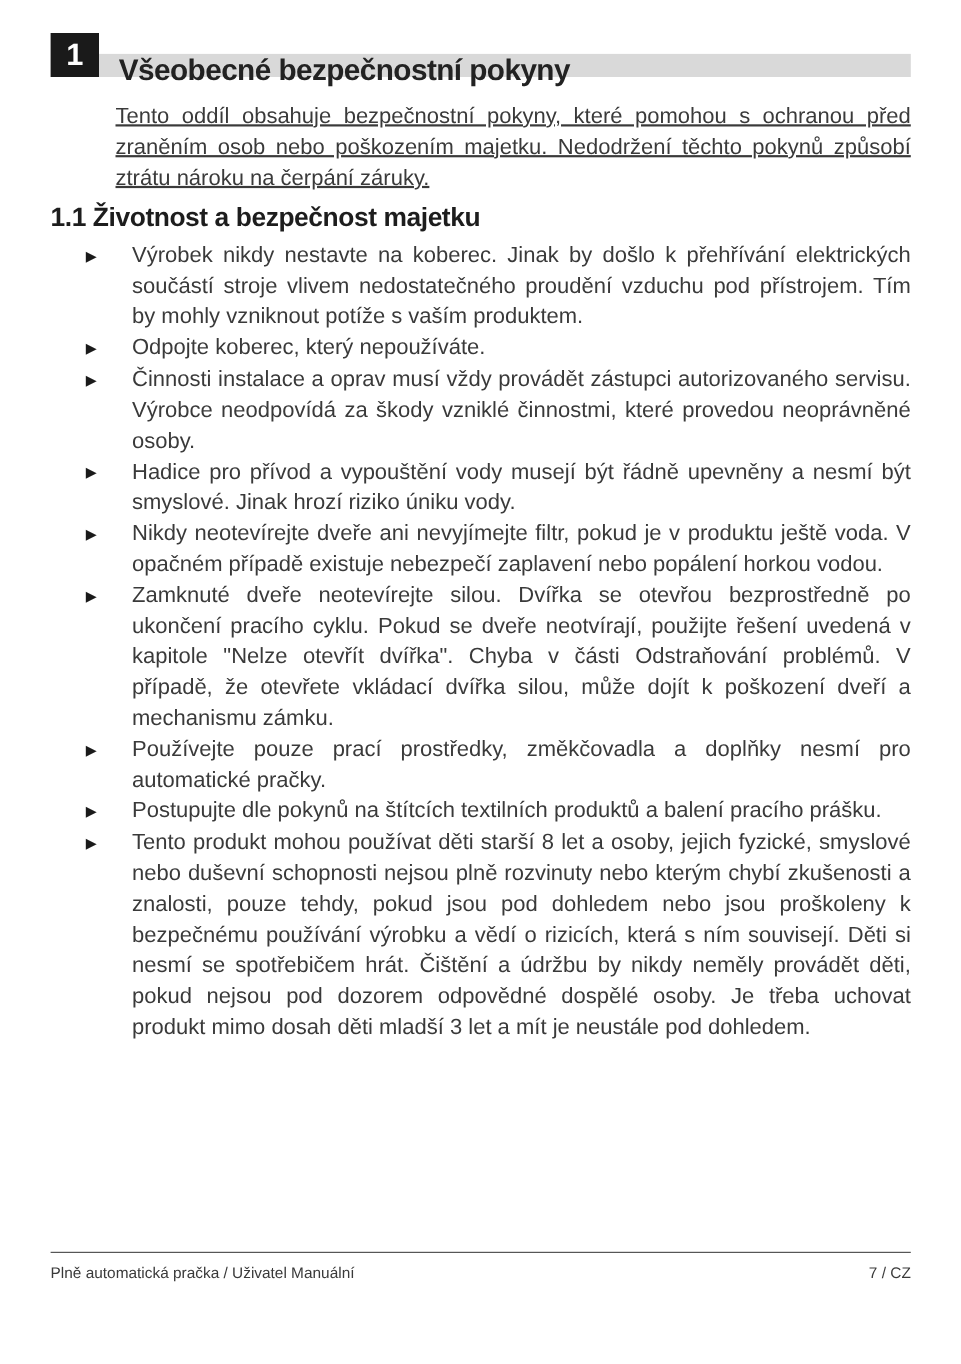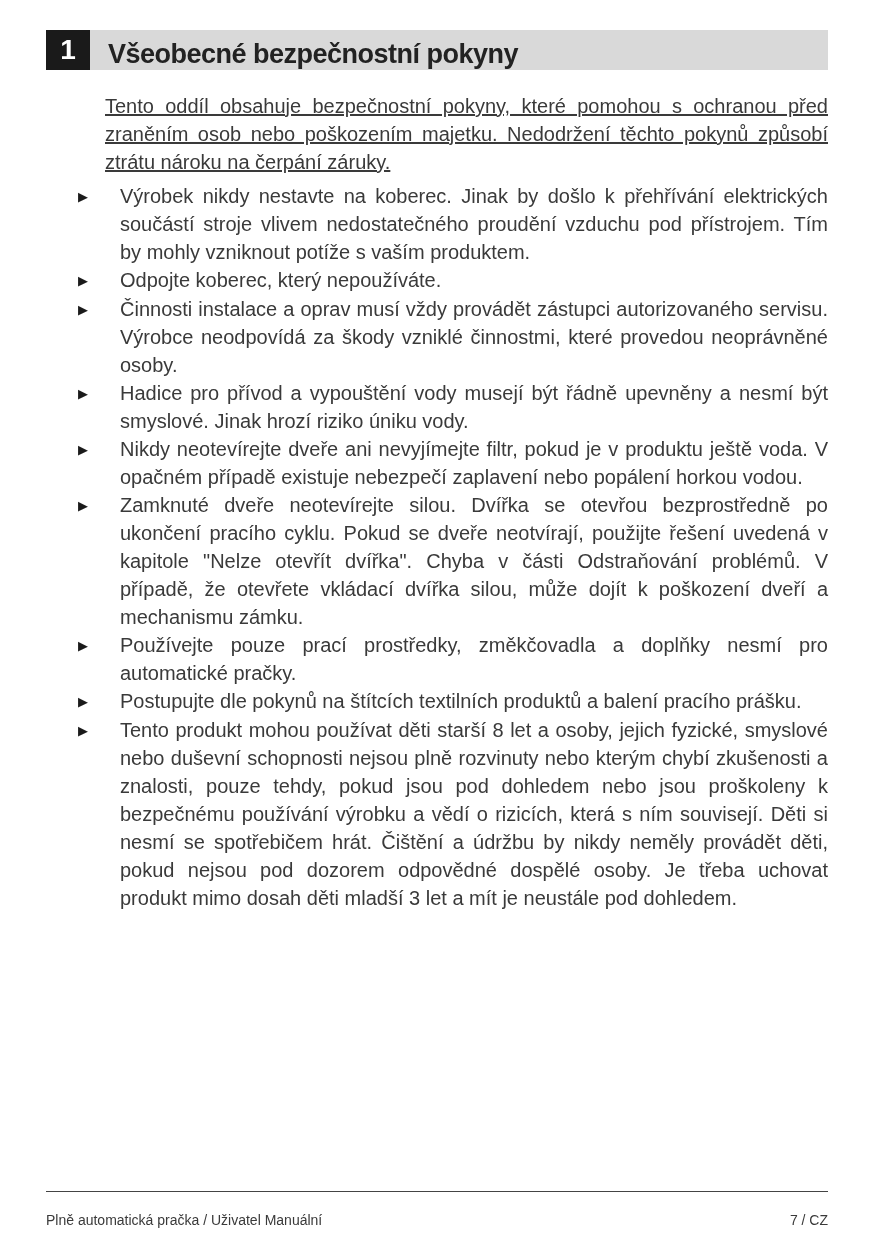--- a/index.html
+++ b/index.html
@@ -38,22 +38,22 @@
     font-weight: bold;
     display: flex;
     align-items: center;
     justify-content: center;
     flex: none;
   }
   .chapter-title-bar {
     flex: 1;
     background: #d9d9d9;
     display: flex;
-    align-items: flex-end;
-    margin-top: 0;
+    align-items: flex-start;
+    margin-top: 19px;
     padding-left: 18px;
   }
   .chapter-title {
     font-size: 27px;
     font-weight: bold;
     color: #222222;
     letter-spacing: -0.5px;
   }
   
   .intro {
@@ -92,23 +92,23 @@
     line-height: 28px;
     text-align: justify;
     color: #3a3a3a;
     margin-left: 15px;
   }
   
   .footer {
     position: absolute;
     left: 46px;
     right: 46px;
-    top: 1191px;
+    top: 1138px;
     border-top: 1px solid #444444;
-    padding-top: 20px;
+    padding-top: 10px;
     display: flex;
     justify-content: space-between;
     font-size: 14px;
     color: #3a3a3a;
   }
 </style>
 </head>
 <body>
 
 <div class="page">
@@ -118,20 +118,21 @@
       <div class="chapter-number-box">
         <span>1</span>
       </div>
       <div class="chapter-title-bar">
         <span class="chapter-title">Všeobecné bezpečnostní pokyny</span>
       </div>
     </div>
 
     <p class="intro">Tento oddíl obsahuje bezpečnostní pokyny, které pomohou s ochranou před zraněním osob nebo poškozením majetku. Nedodržení těchto pokynů způsobí ztrátu nároku na čerpání záruky.</p>
 
+    <div class="section-heading">1.1 Životnost a bezpečnost majetku</div>
     <div class="bullet-list">
 
       <div class="bullet">
         <span class="marker">▶</span>
         <span class="btext">Výrobek nikdy nestavte na koberec. Jinak by došlo k přehřívání elektrických součástí stroje vlivem nedostatečného proudění vzduchu pod přístrojem. Tím by mohly vzniknout potíže s vaším produktem.</span>
       </div>
 
       <div class="bullet">
         <span class="marker">▶</span>
         <span class="btext">Odpojte koberec, který nepoužíváte.</span>

